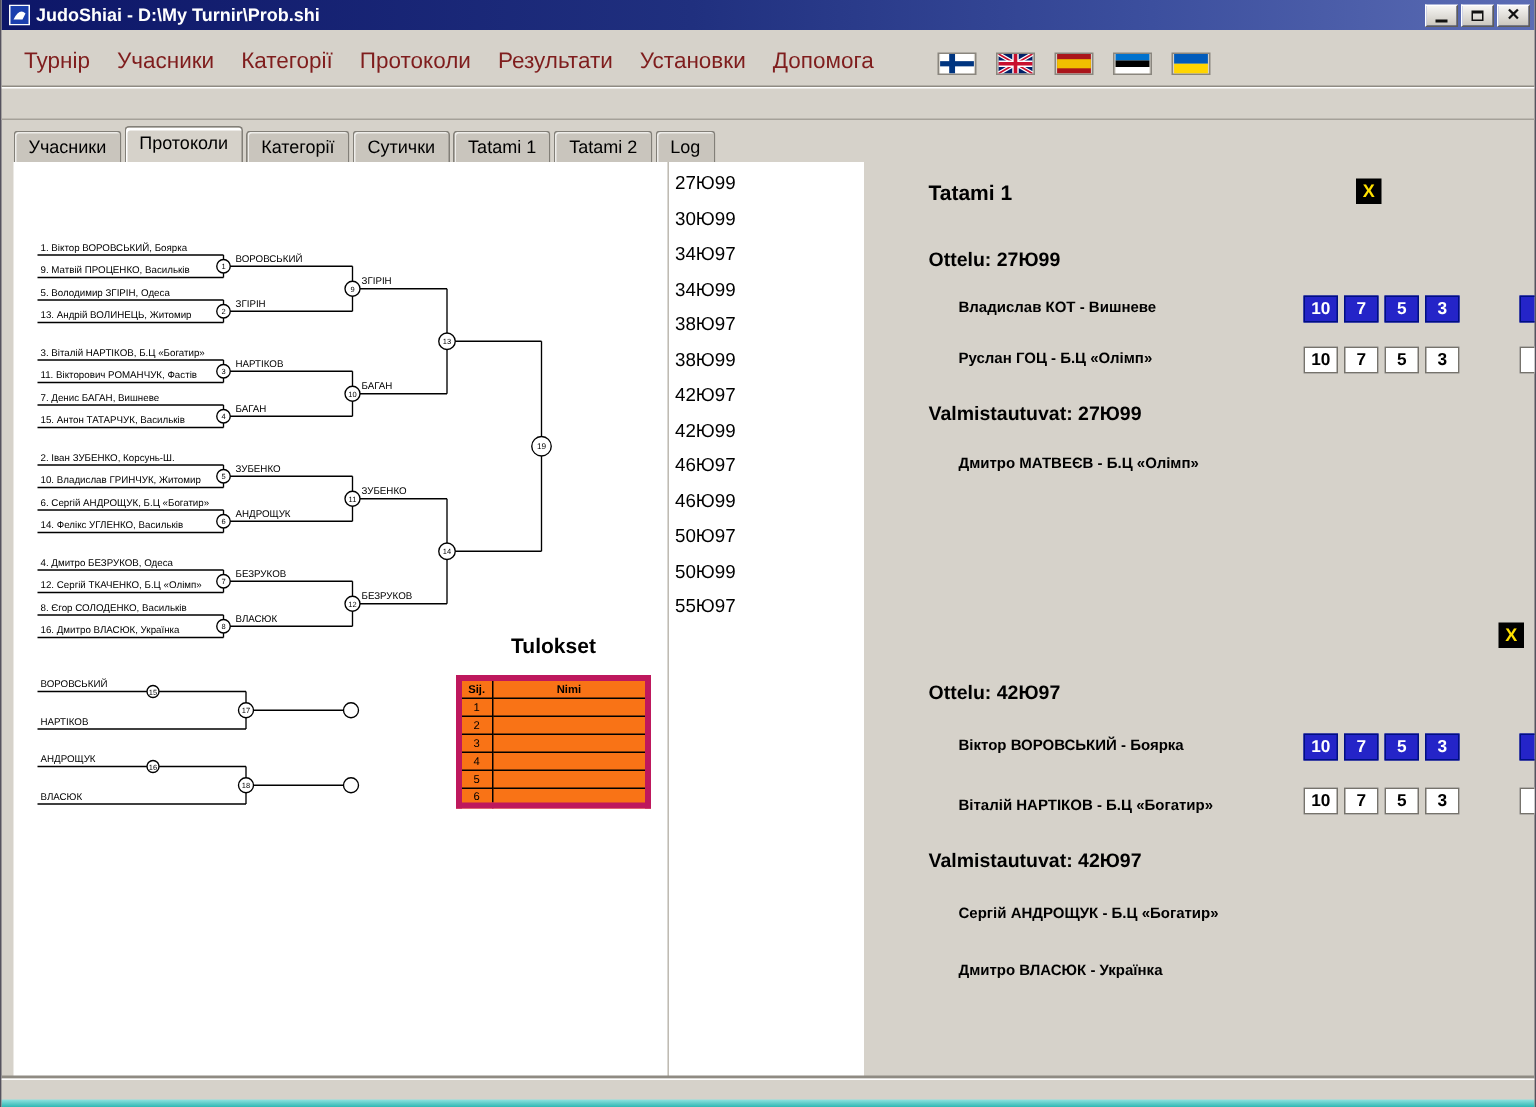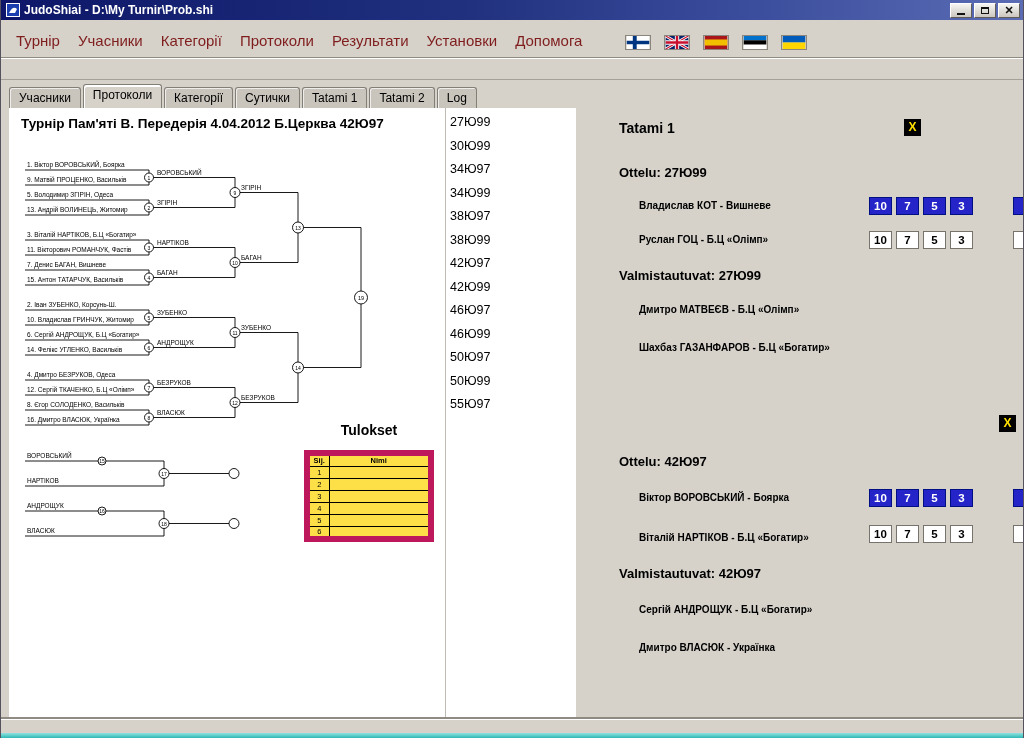--- a/index.html
+++ b/index.html
@@ -45,21 +45,21 @@
   svg.bracket { position:absolute; left:0; top:0; width:436px; height:610px; }
   svg.bracket path { stroke:#000; stroke-width:0.9; fill:none; }
   svg.bracket circle { fill:#fff; stroke:#000; stroke-width:0.9; }
   svg.bracket text { font-family:"Liberation Sans", sans-serif; font-size:6.5px; fill:#000; }
   svg.bracket text.num { font-size:5px; text-anchor:middle; }
   svg.bracket text.numbig { font-size:5.5px; text-anchor:middle; }
   svg.bracket text.winner { font-size:6.5px; }
 
   .results-box { position:absolute; left:295px; top:314px; width:130px; }
   .results-title { text-align:center; font-size:14px; font-weight:bold; margin-bottom:2px; }
-  table.results-table { border-collapse:collapse; width:100%; border:6px solid #be185d; background:#fde047;margin-top:12px; }
+  table.results-table { border-collapse:collapse; width:100%; border:4px solid #be185d; background:#f97316;margin-top:12px; }
   .results-table th, .results-table td { border:1px solid #000; font-size:7.5px; height:12px; padding:0 2px; }
   .results-table th { text-align:center; height:13px; }
   .results-table td.sij { width:22px; text-align:center; }
 
   .category-strip { position:absolute; left:444px; top:108px; width:131px; height:610px;
     background:#ffffff; border-left:1px solid #bfbbb3; padding:7px 0 0 4px; }
   .category-item { font-weight:normal; font-size:12.5px; height:23.5px; white-space:nowrap; }
 
   .info-panel { position:absolute; left:575px; top:108px; width:449px; height:610px; overflow:hidden; }
   .ip-row { position:absolute; left:43px; white-space:nowrap; font-weight:bold; font-size:13px; color:#000; }
@@ -147,21 +147,20 @@
   <div class="tab">Учасники</div>
   <div class="tab active">Протоколи</div>
   <div class="tab">Категорії</div>
   <div class="tab">Сутички</div>
   <div class="tab">Tatami 1</div>
   <div class="tab">Tatami 2</div>
   <div class="tab">Log</div>
 </div>
 
 <div class="bracket-panel">
-  <div class="bracket-title">Турнір Пам'яті В. Передерія  4.04.2012  Б.Церква   42Ю97</div>
 
   <svg class="bracket" viewBox="0 0 436 610">
 
     <path d="M16 62H140M16 77H140M16 92H140M16 107H140M16 132H140M16 147H140M16 162H140M16 177H140M16 202H140M16 217H140M16 232H140M16 247H140M16 272H140M16 287H140M16 302H140M16 317H140M16 353H155M16 378H155M16 403H155M16 428H155"></path>
 
     <path d="M140 62V77M140 92V107M140 132V147M140 162V177M140 202V217M140 232V247M140 272V287M140 302V317M140 69.5H226M140 99.5H226M140 139.5H226M140 169.5H226M140 209.5H226M140 239.5H226M140 279.5H226M140 309.5H226M226 69.5V99.5M226 139.5V169.5M226 209.5V239.5M226 279.5V309.5M226 84.5H289M226 154.5H289M226 224.5H289M226 294.5H289M289 84.5V154.5M289 224.5V294.5M289 119.5H352M289 259.5H352M352 119.5V259.5M155 353V378M155 403V428M155 365.5H225M155 415.5H225"></path>
 
     <text x="18" y="59">1. Віктор ВОРОВСЬКИЙ, Боярка</text>
     <text x="18" y="74">9. Матвій ПРОЦЕНКО, Васильків</text>
     <text x="18" y="89">5. Володимир ЗГІРІН, Одеса</text>
@@ -316,21 +315,20 @@
   <div class="score-row" style="top:123px">
     <div class="score-box white sb0">10</div>
     <div class="score-box white sb1">7</div>
     <div class="score-box white sb2">5</div>
     <div class="score-box white sb3">3</div>
     <div class="score-box white sbcut"></div>
   </div>
 
   <div class="ip-row" style="top:160px">Valmistautuvat: 27Ю99</div>
   <div class="ip-row indent" style="top:196px">Дмитро МАТВЕЄВ - Б.Ц «Олімп»</div>
-  <div class="ip-row indent" style="top:234px">Шахбаз ГАЗАНФАРОВ - Б.Ц «Богатир»</div>
 
   <div class="x-badge" style="left:423px; top:307px">X</div>
   <div class="ip-row" style="top:346px">Ottelu: 42Ю97</div>
 
   <div class="ip-row indent" style="top:384px">Віктор ВОРОВСЬКИЙ - Боярка</div>
   <div class="score-row" style="top:381px">
     <div class="score-box blue sb0">10</div>
     <div class="score-box blue sb1">7</div>
     <div class="score-box blue sb2">5</div>
     <div class="score-box blue sb3">3</div>

